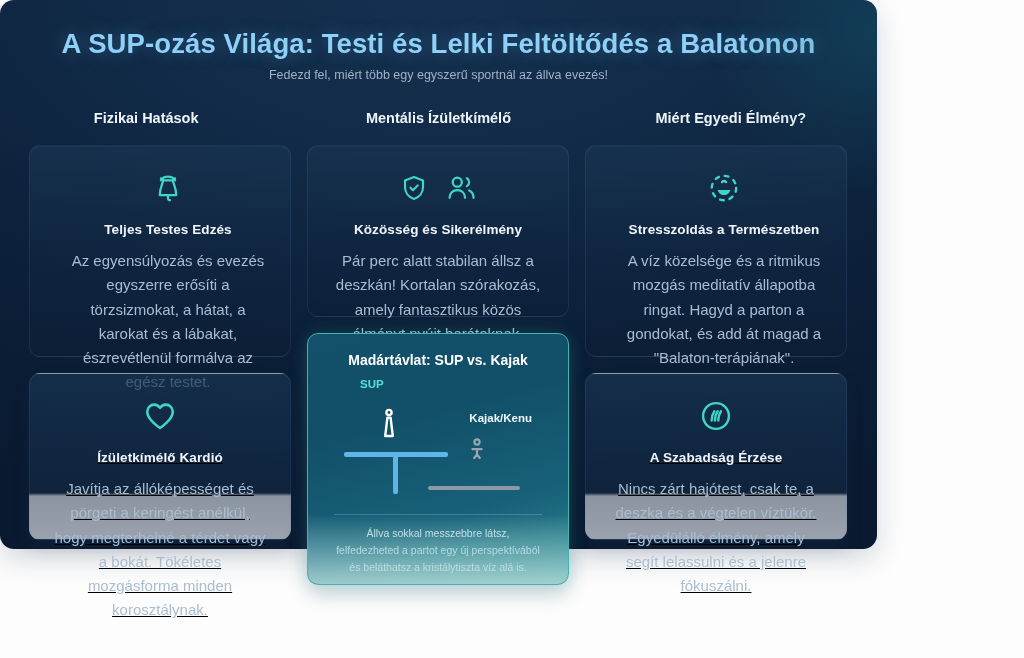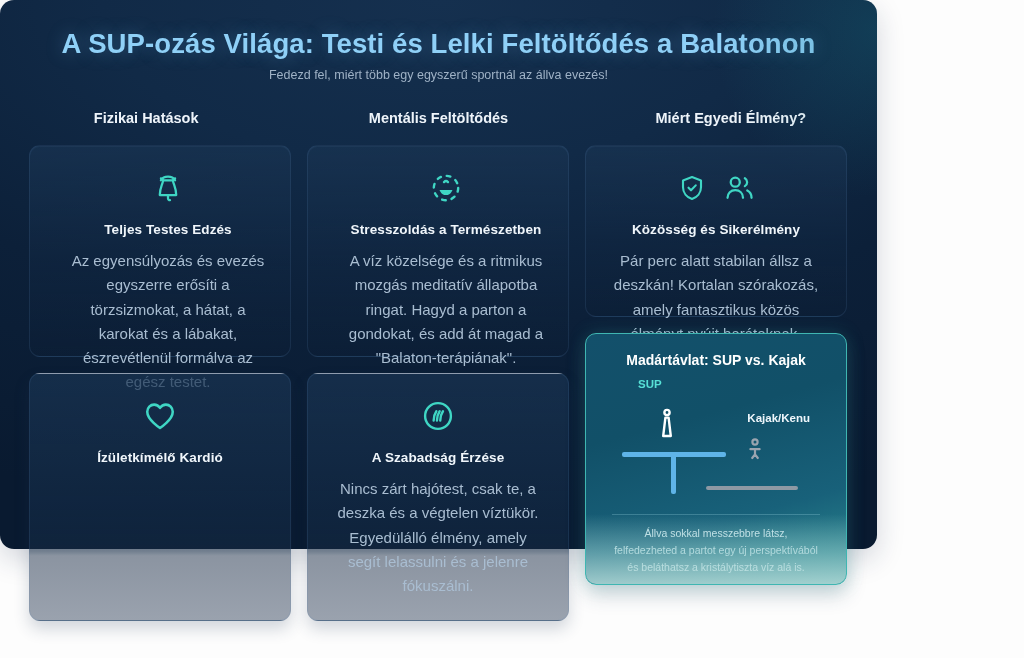--- a/index.html
+++ b/index.html
@@ -60,21 +60,22 @@
 
   
   .overflow-card{
     background:linear-gradient(180deg,
        rgba(25,52,82,.72) 0%,
        rgba(20,44,72,.62) 55%,
        rgba(22,44,70,.55) 72%,
        #8b94a1 74%,
        #9aa2ae 100%);
     box-shadow:0 8px 16px rgba(35,55,85,.20);
-    height:248px;
+    height:167px;
+    text-decoration:underline;
   }
 
   .icon-row{ display:flex; justify-content:center; align-items:center; gap:16px; height:40px; margin-bottom:12px; }
   .ic{ display:block; }
   .card h3{
     font-size:13.5px; font-weight:bold; color:#f0f6fb; margin-bottom:12px; letter-spacing:.1px;
   }
   .card p{
     font-size:15px; line-height:1.62; color:#a9bdd1; padding:0 4px;
   }
@@ -116,21 +117,21 @@
 
   <div class="panel">
 
     <div class="header">
       <div class="title">A SUP-ozás Világa: Testi és Lelki Feltöltődés a Balatonon</div>
       <div class="subtitle">Fedezd fel, miért több egy egyszerű sportnál az állva evezés!</div>
     </div>
 
     <div class="colheads">
       <div class="colhead">Fizikai Hatások</div>
-      <div class="colhead">Mentális Feltöltődés</div>
+      <div class="colhead">Mentális Ízületkímélő</div>
       <div class="colhead">Miért Egyedi Élmény?</div>
     </div>
   </div>
 
   <div class="grid">
 
     <div class="col">
 
       <div class="card tall">
         <div class="icon-row">
@@ -149,20 +150,76 @@
 
       <div class="card overflow-card">
         <div class="icon-row">
           <span class="ic">
             <svg width="36" height="36" viewBox="0 0 24 24" fill="none" stroke="#3fd6c4" stroke-width="1.7" stroke-linecap="round" stroke-linejoin="round">
               <path d="M12 20 C12 20 3.5 14.6 3.5 9.2 C3.5 6.4 5.6 4.4 8.1 4.4 C9.9 4.4 11.2 5.4 12 6.6 C12.8 5.4 14.1 4.4 15.9 4.4 C18.4 4.4 20.5 6.4 20.5 9.2 C20.5 14.6 12 20 12 20 Z"></path>
             </svg>
           </span>
         </div>
         <h3>Ízületkímélő Kardió</h3>
+        <p>Javítja az állóképességet és pörgeti a keringést anélkül, hogy megterhelné a térdet vagy a bokát. Tökéletes mozgásforma minden korosztálynak.</p>
+      </div>
+    </div>
+
+    <div class="col">
+
+      <div class="card short">
+        <div class="icon-row">
+          <span class="ic">
+            <svg width="30" height="30" viewBox="0 0 24 24" fill="none" stroke="#3fd6c4" stroke-width="1.7" stroke-linecap="round" stroke-linejoin="round">
+              <path d="M12 3.2 L19.2 6 V11.4 C19.2 15.8 16.2 19.4 12 20.8 C7.8 19.4 4.8 15.8 4.8 11.4 V6 Z"></path>
+              <path d="M9.2 11.8 L11.2 13.8 L15 9.9"></path>
+            </svg>
+          </span>
+          <span class="ic">
+            <svg width="32" height="32" viewBox="0 0 24 24" fill="none" stroke="#3fd6c4" stroke-width="1.7" stroke-linecap="round" stroke-linejoin="round">
+              <circle cx="9.2" cy="7.6" r="3.4"></circle>
+              <path d="M3.4 19.4 C3.4 15.8 5.9 13.6 9.2 13.6 C12.5 13.6 15 15.8 15 19.4"></path>
+              <path d="M16.4 4.7 A3.4 3.4 0 0 1 16.4 10.6"></path>
+              <path d="M18.2 13.9 C20.1 14.8 21.4 16.7 21.4 19.4"></path>
+            </svg>
+          </span>
+        </div>
+        <h3>Közösség és Sikerélmény</h3>
+        <p>Pár perc alatt stabilan állsz a deszkán! Kortalan szórakozás, amely fantasztikus közös élményt nyújt barátoknak, pároknak és az egész családnak.</p>
+      </div>
+
+      <div class="compare">
+        <div class="compare-title">Madártávlat: SUP vs. Kajak</div>
+
+        <div class="cmp-stage">
+          <div class="lbl lbl-sup">SUP</div>
+          <div class="lbl lbl-kayak">Kajak/Kenu</div>
+
+          <span class="sup-fig">
+            <svg width="34" height="44" viewBox="0 0 34 44" fill="none" stroke="#ffffff" stroke-width="2.4" stroke-linecap="round" stroke-linejoin="round">
+              <circle cx="17" cy="8.5" r="2.6"></circle>
+              <path d="M13.2 32 L15.4 13.6 L18.6 13.6 L20.8 32 Z"></path>
+            </svg>
+          </span>
+          <div class="sup-board"></div>
+          <div class="sup-paddle"></div>
+
+          <span class="kayak-fig">
+            <svg width="22" height="30" viewBox="0 0 22 30" fill="none" stroke="#9aa4af" stroke-width="2.2" stroke-linecap="round" stroke-linejoin="round">
+              <circle cx="11" cy="6" r="2.6"></circle>
+              <path d="M6.4 13.2 L15.6 13.2"></path>
+              <path d="M11 13.2 L11 18.4 M11 18.4 L8.2 22 M11 18.4 L13.8 22"></path>
+            </svg>
+          </span>
+          <div class="kayak-hull"></div>
+        </div>
+
+        <div class="cmp-divider"></div>
+        <div class="cmp-caption">Állva sokkal messzebbre látsz, felfedezheted a partot egy új perspektívából és beláthatsz a kristálytiszta víz alá is.</div>
+        <div class="cmp-fade"></div>
       </div>
     </div>
 
     <div class="col">
 
       <div class="card tall">
         <div class="icon-row">
           <span class="ic">
             <svg width="34" height="34" viewBox="0 0 24 24" fill="none" stroke="#3fd6c4" stroke-width="1.7" stroke-linecap="round">
               <circle cx="12" cy="12" r="8.6" stroke-dasharray="2.6 4.2"></circle>
@@ -183,69 +240,14 @@
               <path d="M9.1 15 C9.1 12.6 9.8 10.4 10.9 8.8"></path>
               <path d="M11.3 15 C11.3 12.6 12 10.4 13.1 8.8"></path>
               <path d="M13.5 15 C13.5 12.6 14.2 10.4 15.3 8.8"></path>
             </svg>
           </span>
         </div>
         <h3>A Szabadság Érzése</h3>
         <p>Nincs zárt hajótest, csak te, a deszka és a végtelen víztükör. Egyedülálló élmény, amely segít lelassulni és a jelenre fókuszálni.</p>
       </div>
     </div>
-
-    <div class="col">
-
-      <div class="card short">
-        <div class="icon-row">
-          <span class="ic">
-            <svg width="30" height="30" viewBox="0 0 24 24" fill="none" stroke="#3fd6c4" stroke-width="1.7" stroke-linecap="round" stroke-linejoin="round">
-              <path d="M12 3.2 L19.2 6 V11.4 C19.2 15.8 16.2 19.4 12 20.8 C7.8 19.4 4.8 15.8 4.8 11.4 V6 Z"></path>
-              <path d="M9.2 11.8 L11.2 13.8 L15 9.9"></path>
-            </svg>
-          </span>
-          <span class="ic">
-            <svg width="32" height="32" viewBox="0 0 24 24" fill="none" stroke="#3fd6c4" stroke-width="1.7" stroke-linecap="round" stroke-linejoin="round">
-              <circle cx="9.2" cy="7.6" r="3.4"></circle>
-              <path d="M3.4 19.4 C3.4 15.8 5.9 13.6 9.2 13.6 C12.5 13.6 15 15.8 15 19.4"></path>
-              <path d="M16.4 4.7 A3.4 3.4 0 0 1 16.4 10.6"></path>
-              <path d="M18.2 13.9 C20.1 14.8 21.4 16.7 21.4 19.4"></path>
-            </svg>
-          </span>
-        </div>
-        <h3>Közösség és Sikerélmény</h3>
-        <p>Pár perc alatt stabilan állsz a deszkán! Kortalan szórakozás, amely fantasztikus közös élményt nyújt barátoknak, pároknak és az egész családnak.</p>
-      </div>
-
-      <div class="compare">
-        <div class="compare-title">Madártávlat: SUP vs. Kajak</div>
-
-        <div class="cmp-stage">
-          <div class="lbl lbl-sup">SUP</div>
-          <div class="lbl lbl-kayak">Kajak/Kenu</div>
-
-          <span class="sup-fig">
-            <svg width="34" height="44" viewBox="0 0 34 44" fill="none" stroke="#ffffff" stroke-width="2.4" stroke-linecap="round" stroke-linejoin="round">
-              <circle cx="17" cy="8.5" r="2.6"></circle>
-              <path d="M13.2 32 L15.4 13.6 L18.6 13.6 L20.8 32 Z"></path>
-            </svg>
-          </span>
-          <div class="sup-board"></div>
-          <div class="sup-paddle"></div>
-
-          <span class="kayak-fig">
-            <svg width="22" height="30" viewBox="0 0 22 30" fill="none" stroke="#9aa4af" stroke-width="2.2" stroke-linecap="round" stroke-linejoin="round">
-              <circle cx="11" cy="6" r="2.6"></circle>
-              <path d="M6.4 13.2 L15.6 13.2"></path>
-              <path d="M11 13.2 L11 18.4 M11 18.4 L8.2 22 M11 18.4 L13.8 22"></path>
-            </svg>
-          </span>
-          <div class="kayak-hull"></div>
-        </div>
-
-        <div class="cmp-divider"></div>
-        <div class="cmp-caption">Állva sokkal messzebbre látsz, felfedezheted a partot egy új perspektívából és beláthatsz a kristálytiszta víz alá is.</div>
-        <div class="cmp-fade"></div>
-      </div>
-    </div>
   </div>
 </div>
 
 </body></html>

